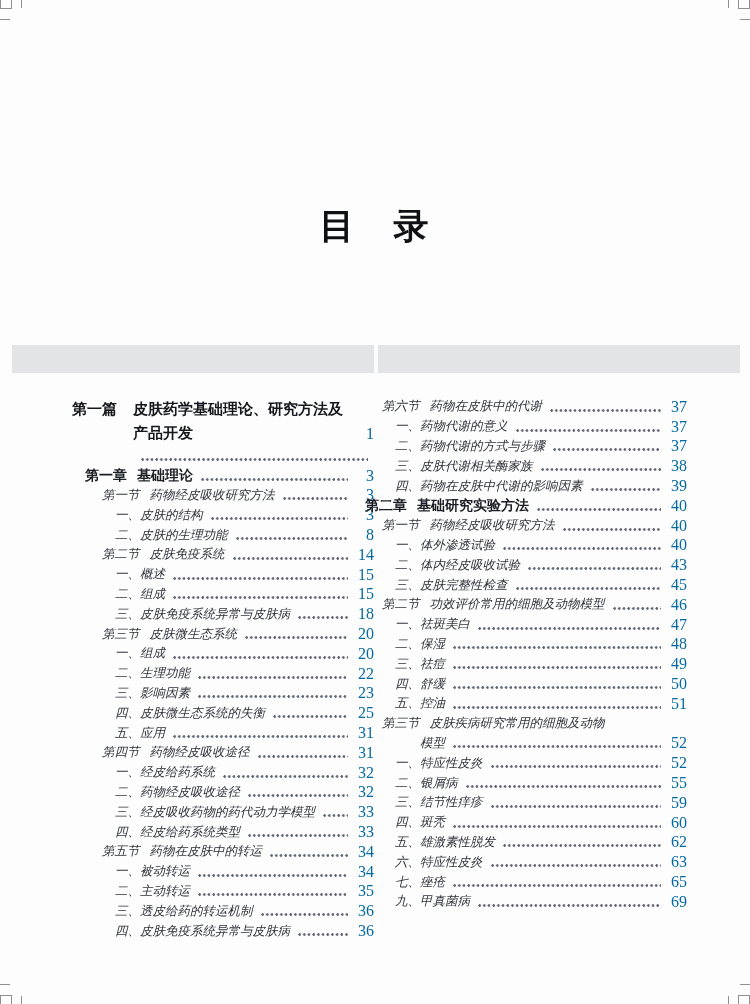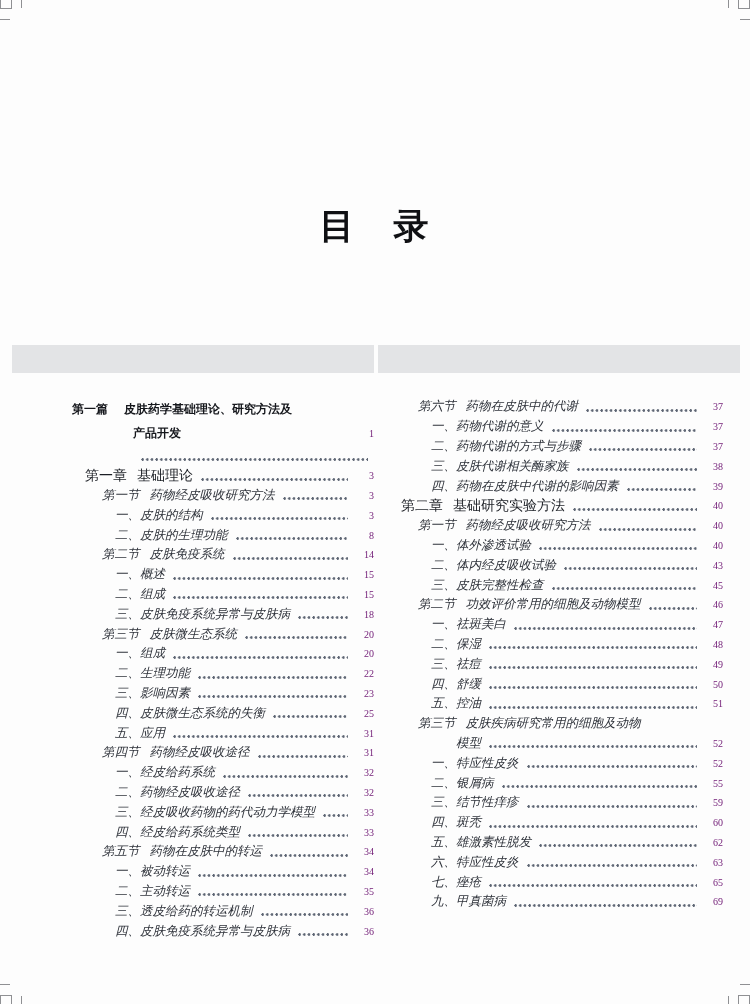--- a/index.html
+++ b/index.html
@@ -25,34 +25,34 @@
     position:absolute;top:203px;left:0;width:100%;text-align:center;
     font-weight:700;font-size:35px;letter-spacing:2px;color:#0f1013;
   }
   
   .bar{position:absolute;top:345px;height:28px;background:#e3e4e6;}
   #bar-l{left:12px;width:362px;}
   #bar-r{left:378px;width:362px;}
   
   .col{position:absolute;top:397px;}
   #col-left{left:72px;width:302px;}
-  #col-right{left:388px;width:335px;}
+  #col-right{left:352px;width:335px;}
   .row{display:flex;align-items:center;height:19.8px;white-space:nowrap;}
   .r-part{height:24.5px;}
   .pad-part2{padding-left:61px;}
   .pad-ch{padding-left:13px;}
   .pad-sec{padding-left:30px;}
   .pad-item{padding-left:43px;}
   .pad-wrap{padding-left:68px;}
-  .b15{font-family:"Liberation Sans",sans-serif;font-weight:700;font-size:12px;color:#15171c;}
-  .ch{font-family:"Liberation Serif",serif;font-weight:400;font-size:14px;color:#1b1e24;}
+  .b15{font-family:"Liberation Sans",sans-serif;font-weight:700;font-size:15px;color:#15171c;}
+  .ch{font-family:"Liberation Serif",serif;font-weight:700;font-size:14px;color:#1b1e24;}
   .kai{font-family:"Liberation Serif",serif;font-style:italic;font-size:12.5px;color:#2e323a;}
   .lbl{margin-right:10px;}
   .lbl.b15{margin-right:16px;}
-  .page{font-family:"Liberation Serif",serif;font-size:10px;color:#701a75;min-width:20px;text-align:right;}
+  .page{font-family:"Liberation Serif",serif;font-size:16px;color:#0369a1;min-width:20px;text-align:right;}
   .fill{flex:1;}
   .dots{
     flex:1;height:5px;margin:0 6px 0 8px;align-self:center;margin-top:7px;
     background-image:radial-gradient(circle at 1.6px 2.5px,#5d6573 1.05px,transparent 1.55px);
     background-size:4.7px 5px;background-repeat:repeat-x;
   }
 </style>
 </head>
 <body>
 

